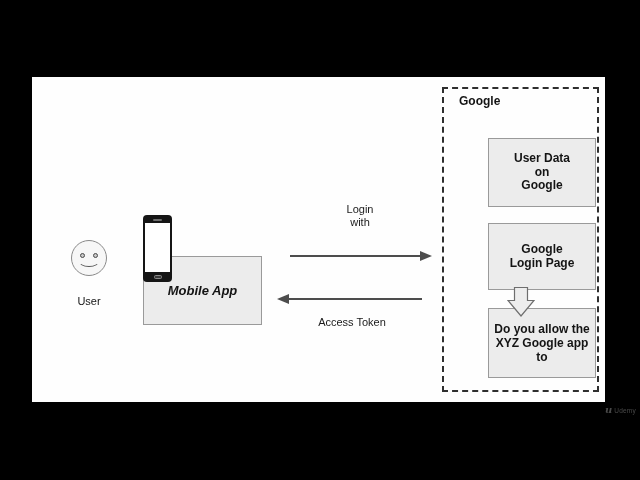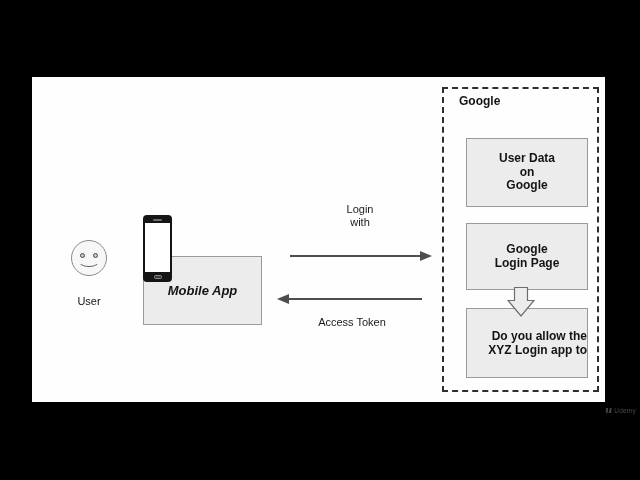--- a/index.html
+++ b/index.html
@@ -96,26 +96,26 @@
   }
   .mobile-app-box {
     left: 111px; top: 179px;
     width: 119px; height: 69px;
     font-size: 13px;
     line-height: 15px;
     z-index: 1;
     font-style: italic;
   }
   .g-box {
-    left: 434px; width: 122px;
+    left: 456px; width: 108px;
     font-size: 12px; line-height: 13.5px;
   }
   .g-box.b1 { top: 61px;  height: 69px; }
   .g-box.b2 { top: 146px; height: 67px; }
-  .g-box.b3 { top: 231px; height: 70px; font-size: 12px; line-height: 14px; align-items: flex-end; }
+  .g-box.b3 { top: 231px; height: 70px; font-size: 12px; line-height: 14px; }
 
   
   .h-arrow { height: 0; z-index: 2; }
   .arrow-line {
     position: absolute; top: -1px;
     height: 2px; background: #4d4d4d;
   }
   .arrow-head {
     position: absolute; top: -5px;
     width: 0; height: 0;
@@ -221,21 +221,21 @@
       <div>Google</div>
       <div>Login Page</div>
     </div>
 
     <svg class="abs block-arrow" viewBox="0 0 28 30">
       <polygon points="7.5,0.5 20.5,0.5 20.5,13.5 27,13.5 14,29 1,13.5 7.5,13.5" fill="#ededed" stroke="#6e6e6e" stroke-width="1.2"></polygon>
     </svg>
 
     <div class="abs node g-box b3">
       <div>Do you allow the</div>
-      <div>XYZ Login app to</div>
+      <div>XYZ Google app to</div>
     </div>
 
   </div>
 
   <div class="watermark">
     <span class="mark">u</span>
     <span class="brand-text">Udemy</span>
   </div>
 
 </div>

